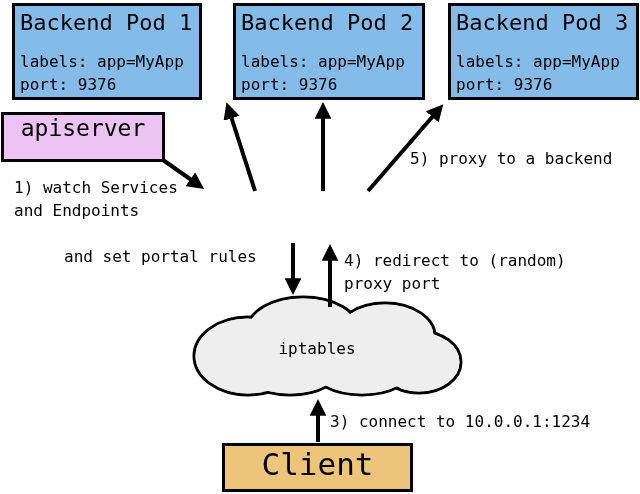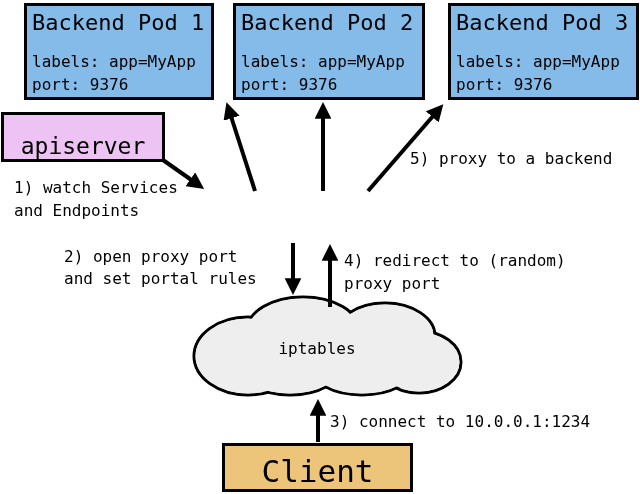--- a/index.html
+++ b/index.html
@@ -21,26 +21,26 @@
   .pod {
     background: #84bbe8;
     width: 190px;
     height: 97px;
     top: 3px;
     padding: 4px 0 0 5px;
   }
   .pod-title { font-size: 22px; line-height: 26px; white-space: nowrap; }
   .pod-line  { font-size: 16px; line-height: 23px; white-space: nowrap; }
   .pod-line.first { margin-top: 14px; }
-  .pod1 { left: 24px;  width: 190px; }
+  .pod1 { left: 12px;  width: 190px; }
   .pod2 { left: 233px; width: 192px; }
   .pod3 { left: 448px; width: 191px; }
   .centered {
     display: flex;
-    align-items: flex-end;
+    align-items: flex-start;
     justify-content: center;
   }
   .apiserver {
     left: 1px; top: 112px; width: 164px; height: 50px;
     background: #ecc3f2;
     font-size: 23px;
   }
   .kubeproxy {
     left: 212px; top: 192px; width: 218px; height: 50px;
     background: #a7e86d;
@@ -141,21 +141,20 @@
 
   <div class="box centered client">
     <span>Client</span>
   </div>
 
   <div class="ann ann1">
     <span>1) watch Services</span>
     <span>and Endpoints</span>
   </div>
   <div class="ann ann2">
-    <span>2) open proxy port</span>
     <span>and set portal rules</span>
   </div>
   <div class="ann ann3">
     <span>3) connect to 10.0.0.1:1234</span>
   </div>
   <div class="ann ann4">
     <span>4) redirect to (random)</span>
     <span>proxy port</span>
   </div>
   <div class="ann ann5">

